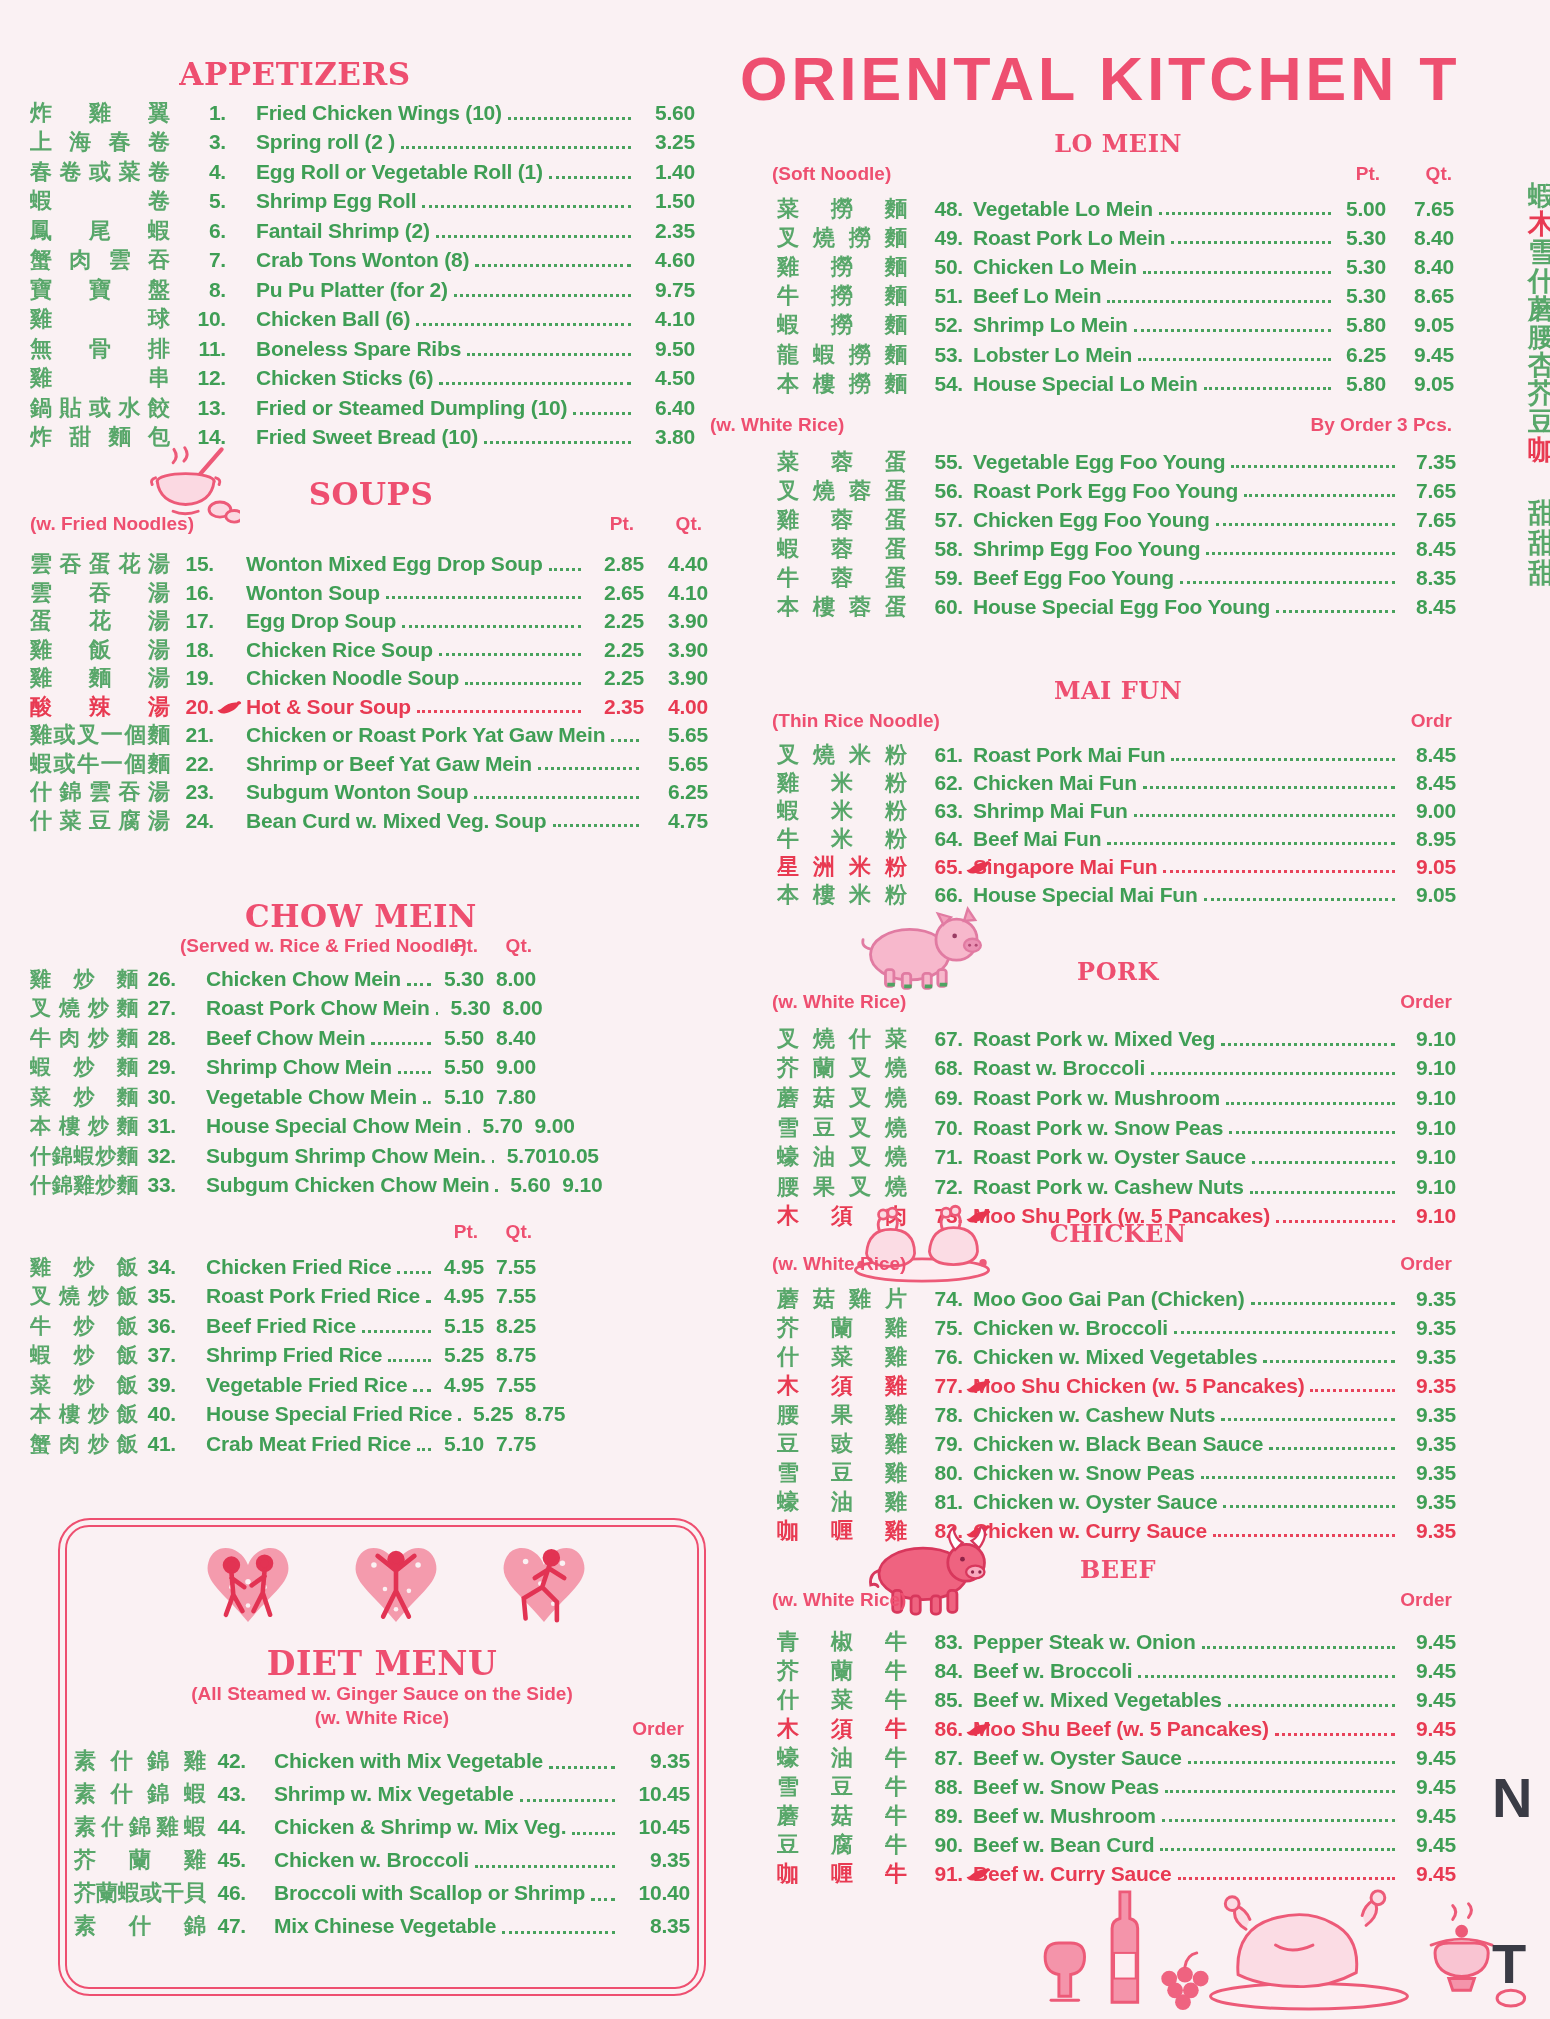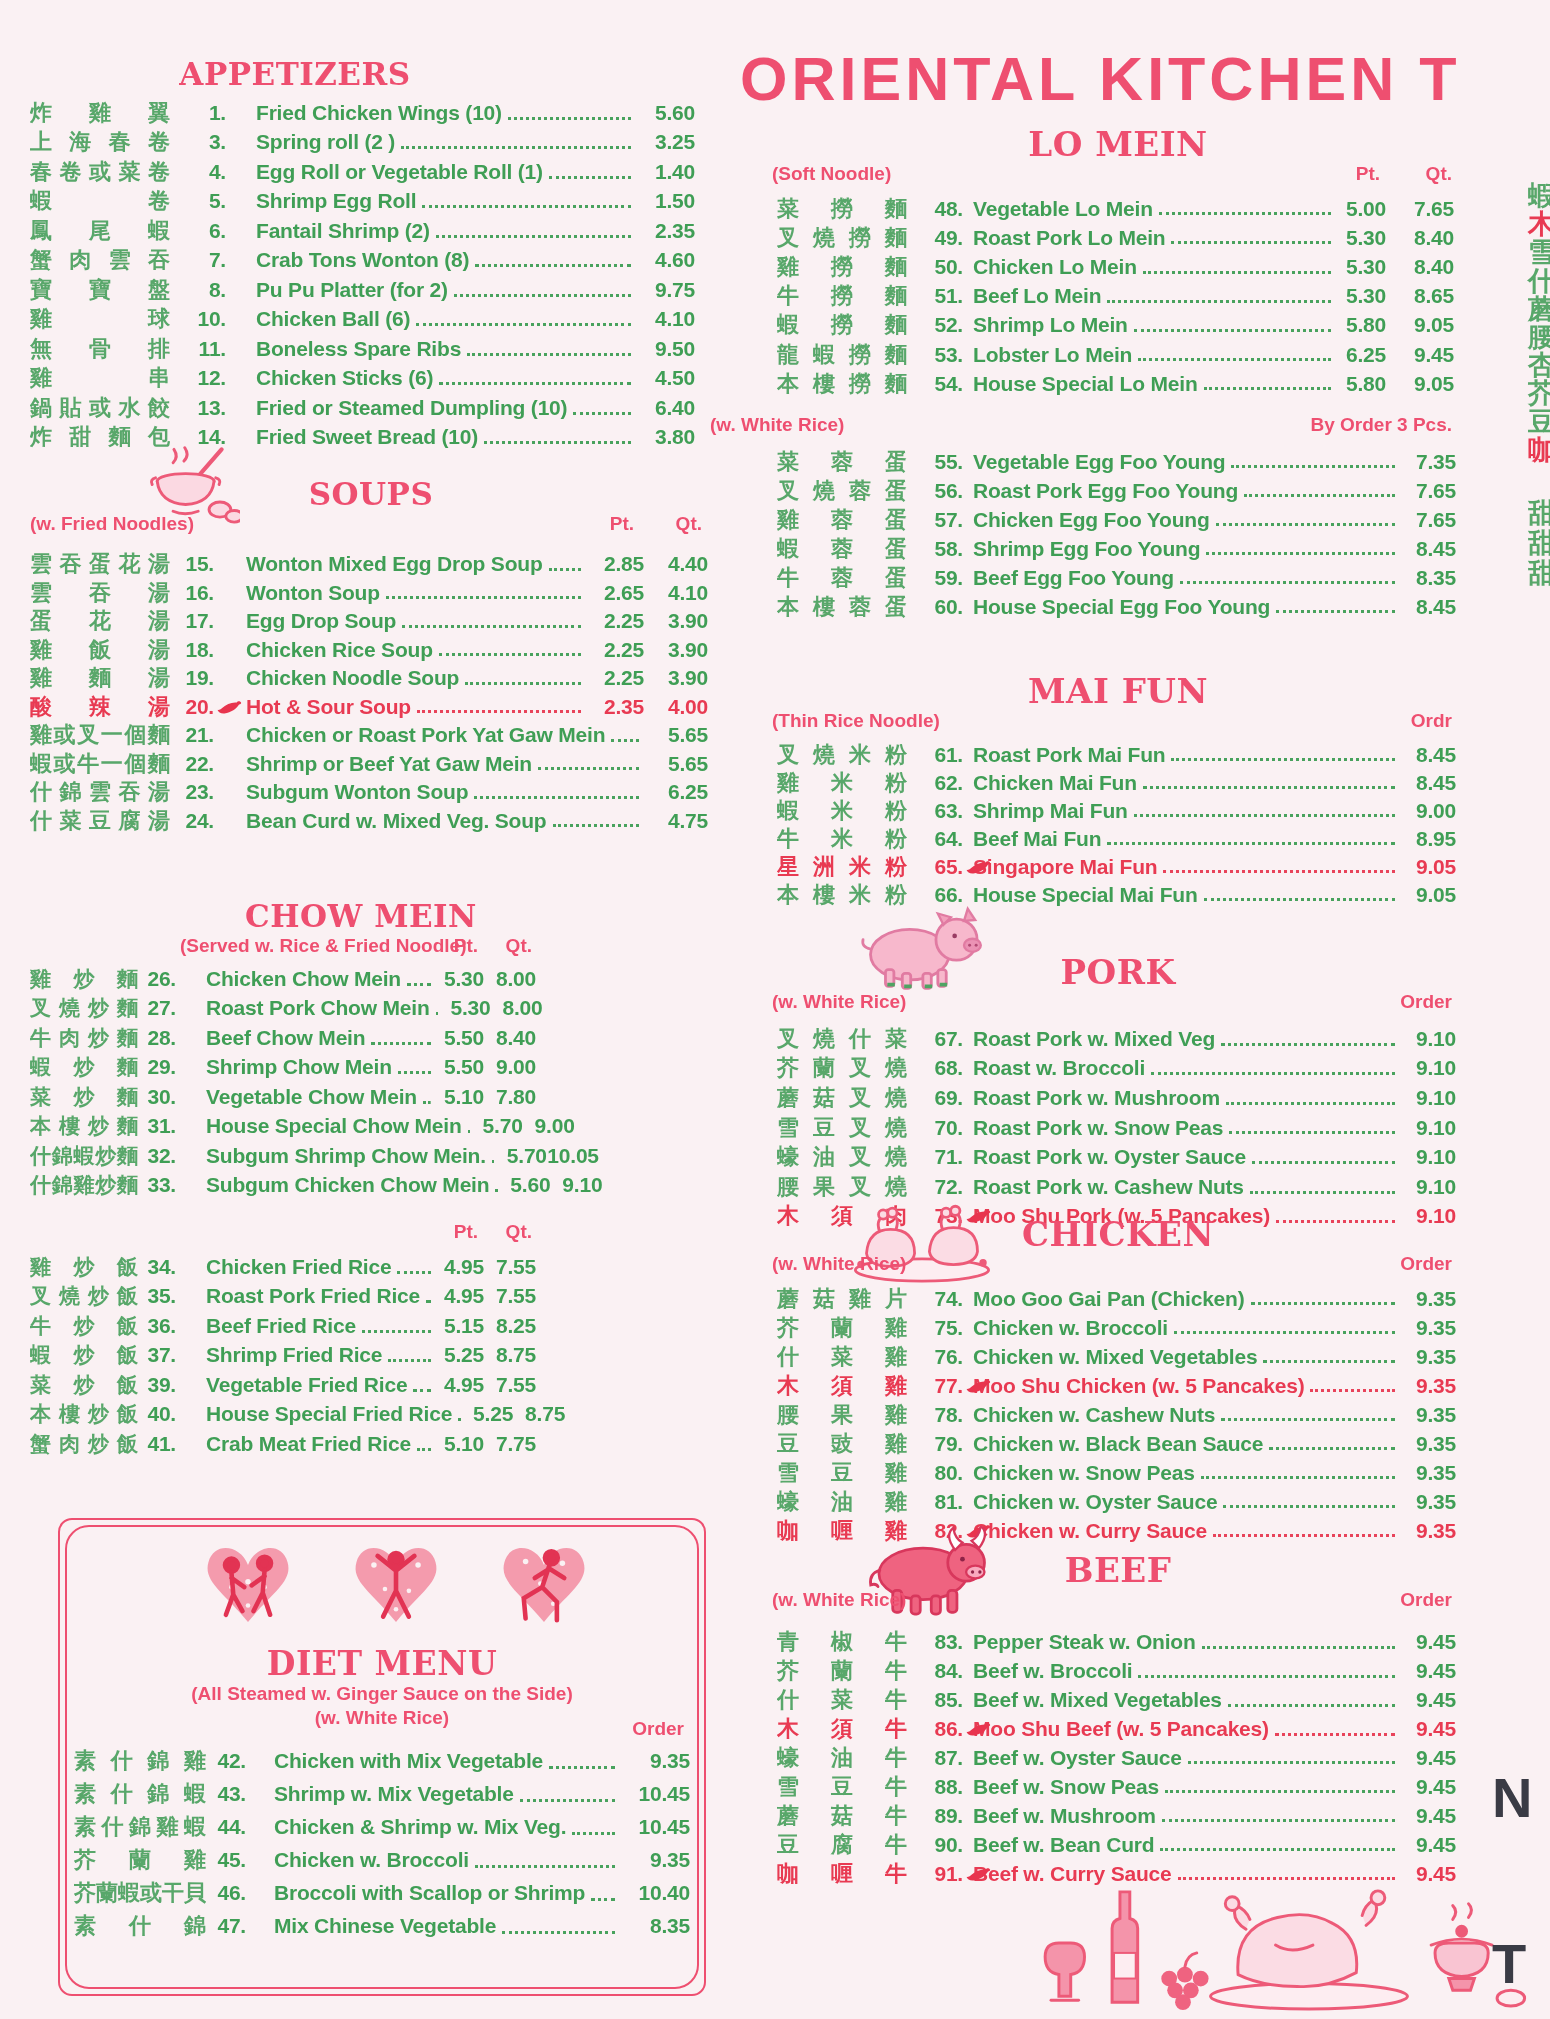--- a/index.html
+++ b/index.html
@@ -78,21 +78,21 @@
   .s-chow .num,.s-fried .num{width:38px}
   .s-chow .nm,.s-fried .nm{margin-left:30px}
   .s-chow .price.p0,.s-fried .price.p0{width:48px}
   .s-chow .price.p1,.s-fried .price.p1{width:58px;padding-right:6px}
   .s-chow .collbl.c1,.s-fried .collbl.c1{right:64px}
   .s-chow .collbl.c2,.s-fried .collbl.c2{right:10px}
 
   
   .s-diet{
     left:58px;top:1518px;width:648px;height:478px;
-    border:2.5px solid var(--pink);border-radius:14px;padding:0 14px;
+    border:2.5px solid var(--pink);border-radius:32px;padding:0 14px;
   }
   .s-diet::before{
     content:"";position:absolute;inset:5px;border:2px solid var(--pink);
     border-radius:24px;pointer-events:none;
   }
   .diet-icons{display:flex;gap:56px;padding:16px 0 0 128px;height:122px}
   .s-diet .hdr{font-size:33px;margin-top:4px}
   .dsub{color:var(--pink);font-weight:bold;font-size:19px;line-height:24px;text-align:center;white-space:nowrap}
   .orderline{color:var(--pink);font-weight:bold;font-size:19px;text-align:right;height:18px;margin-top:-12px;padding-right:6px}
   .s-diet .rows{margin-top:8px;--pitch:33px}
@@ -100,21 +100,21 @@
   .s-diet .num{width:40px}
   .s-diet .nm{margin-left:28px}
   .s-diet .price{width:70px}
 
   
   .rs{left:772px;width:692px}
   .rs .cn{width:130px;margin-left:5px}
   .rs .num{width:56px}
   .rs .nm{margin-left:10px}
   .rs .price{width:64px;padding-right:8px}
-  .rs .hdr{font-size:34px}
+  .rs .hdr{font-size:24px}
   .rs .collbl.c2{right:12px}
   .s-lomein{top:126px;--pitch:29.2px}
   .s-lomein .rows{margin-top:6px}
   .s-lomein .price.p0{width:58px}
   .s-lomein .price.p1{width:70px;padding-right:10px}
   .s-lomein .collbl.c1{right:84px}
   .s-efy{top:413px;--pitch:29px}
   .s-efy .rows{margin-top:8px}
   .s-efy .subtitle{position:relative;left:-62px}
   .s-maifun{top:673px;--pitch:28px}

